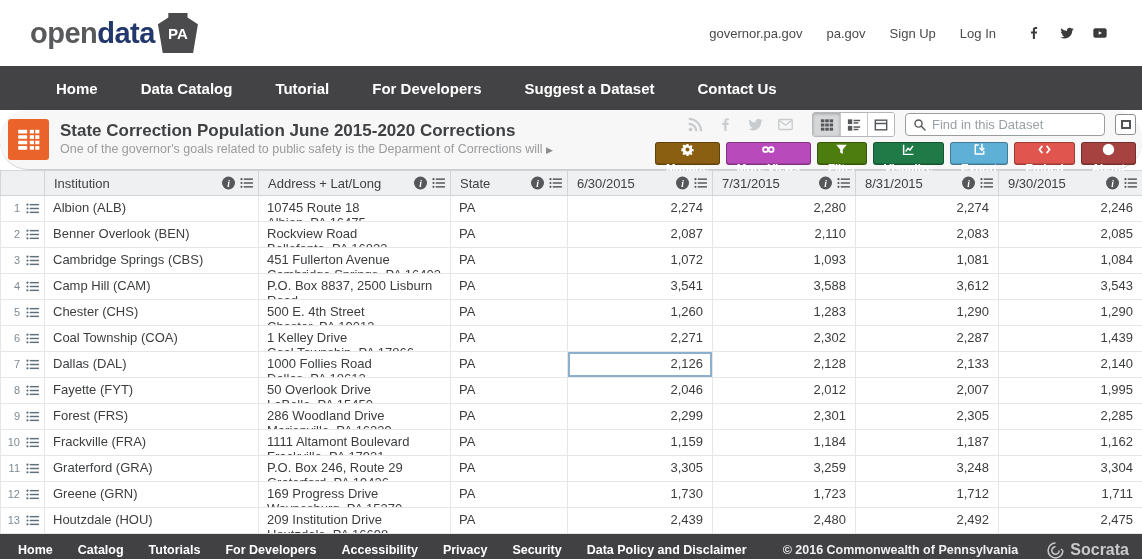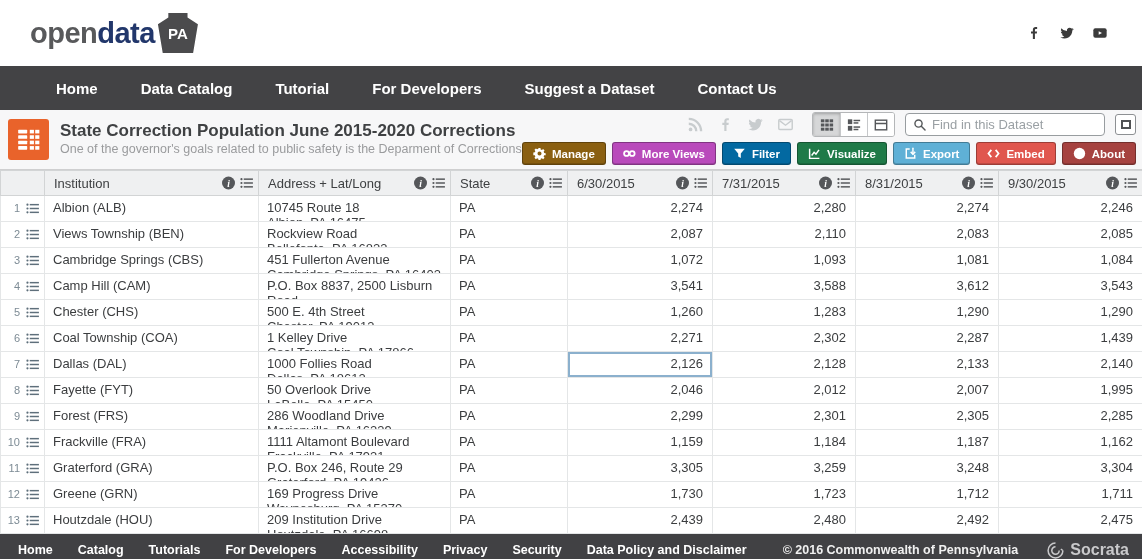--- a/index.html
+++ b/index.html
@@ -20,21 +20,21 @@
   .tsocial-icon { width:16px; height:16px; color:#3b3b3b; cursor:pointer; display:inline-block; }
   .tsocial-icon svg { width:16px; height:16px; display:block; }
 
   
   .mainnav { height:44px; background:#434345; display:flex; align-items:center;
     padding-left:56px; gap:43px; }
   .nav-item { color:#fff; font-size:15px; font-weight:700; text-decoration:none; cursor:pointer; }
 
   
   .dsheader { height:60px; background:#f7f7f8; border-bottom:1px solid #cfcfd0;
-    position:relative; padding:9px 0 0 8px; display:flex; }
+    position:relative; padding:9px 0 0 8px; display:flex;border-radius:28px; }
   .ds-icon { width:41px; height:41px; background:#e9632b; border-radius:3px; flex:0 0 41px;
     display:flex; align-items:center; justify-content:center; }
   .ds-icon svg { width:31px; height:31px; }
   .ds-text { margin-left:11px; padding-top:1px; }
   .ds-title { font-size:17px; font-weight:600; color:#3f4143; line-height:21px; }
   .ds-subtitle { font-size:12.5px; color:#9a9b9d; line-height:16px; cursor:pointer; }
   .expander { color:#8a8b8d; font-size:9px; }
   .ds-right { position:absolute; right:6px; top:2px; display:flex; flex-direction:column;
     align-items:flex-end; gap:5px; }
   .ds-row1 { display:flex; align-items:center; gap:10px; }
@@ -54,21 +54,21 @@
   .searchbox input { border:none; outline:none; width:100%; font-size:13px; color:#333;
     font-family:"Liberation Sans", sans-serif; background:transparent; }
   .searchbox input::placeholder { color:#9aa0a4; }
   .fullscreen-btn { width:21px; height:21px; background:#fff; border:1px solid #8d9093;
     border-radius:3px; display:flex; align-items:center; justify-content:center; cursor:pointer; }
   .fs-inner { width:10px; height:9px; border:2px solid #505254; display:block; }
   .ds-row2 { display:flex; gap:6px; }
   .action-btn { height:23px; border-radius:3px; color:#fff; font-size:11.5px; font-weight:700;
     display:inline-flex; align-items:center; gap:6px; padding:0 10px; cursor:pointer;
     border:1px solid rgba(0,0,0,.3); box-shadow: inset 0 -1px 0 rgba(0,0,0,.15);
-    font-family:"Liberation Sans", sans-serif; }
+    font-family:"Liberation Sans", sans-serif;flex-direction:column; }
   .abtn-icon { display:flex; align-items:center; }
   .abtn-icon svg { width:13px; height:13px; display:block; }
 
   
   table.grid { width:1142px; border-collapse:collapse; table-layout:fixed; }
   .grid th { height:25px; background:#eff0f1; border:1px solid #d2d4d5; font-weight:400;
     font-size:13px; color:#3e4042; text-align:left; padding:0 4px 0 9px; position:relative; }
   .grid th.corner { background:#eff0f1; }
   .th-icons { position:absolute; right:5px; top:50%; transform:translateY(-50%);
     display:flex; align-items:center; gap:5px; }
@@ -104,20 +104,26 @@
 
 <div class="topbar">
   <div class="logo">
     <span class="logo-open">open</span>
       <span class="logo-data">data</span>
     <span class="keystone">
         <span>PA</span>
       </span>
   </div>
   <div class="topbar-right">
+    <nav class="topbar-links" id="topbar-links" style="display:flex;gap:24px;">
+        <a class="tlink">governor.pa.gov</a>
+        <a class="tlink">pa.gov</a>
+        <a class="tlink">Sign Up</a>
+        <a class="tlink">Log In</a>
+      </nav>
     <div class="topbar-social" id="topbar-social">
         <span class="tsocial-icon">
           <svg viewBox="0 0 24 24">
             <path fill="currentColor" d="M13.4 21v-8.2h2.8l.4-3.2h-3.2V7.5c0-.9.3-1.6 1.6-1.6h1.7V3.1C16.4 3 15.4 3 14.3 3c-2.4 0-4 1.4-4 4.1v2.5H7.5v3.2h2.8V21z"></path>
           </svg>
         </span>
         <span class="tsocial-icon">
           <svg viewBox="0 0 24 24">
             <path fill="currentColor" d="M22 5.9c-.7.3-1.5.6-2.3.7.8-.5 1.5-1.3 1.8-2.2-.8.5-1.7.8-2.6 1a4.1 4.1 0 0 0-7 3.7A11.6 11.6 0 0 1 3.4 4.8a4.1 4.1 0 0 0 1.3 5.4c-.7 0-1.3-.2-1.9-.5v.1c0 1.9 1.4 3.6 3.3 4-.6.2-1.3.2-1.9.1a4.1 4.1 0 0 0 3.8 2.8A8.3 8.3 0 0 1 2 18.4a11.7 11.7 0 0 0 6.3 1.9c7.5 0 11.7-6.3 11.6-11.9.8-.6 1.5-1.3 2.1-2.2z"></path>
           </svg>
@@ -247,21 +253,21 @@
         </button>
         <button class="action-btn" style="background: rgb(185, 74, 187);">
           <span class="abtn-icon">
             <svg viewBox="0 0 22 14" fill="none" stroke="currentColor" stroke-width="3">
               <circle cx="6" cy="7" r="4.2"></circle>
               <circle cx="15.5" cy="7" r="4.2"></circle>
             </svg>
           </span>
           <span class="abtn-label">More Views</span>
         </button>
-        <button class="action-btn" style="background: #0369a1;">
+        <button class="action-btn" style="background: #4d7c0f;">
           <span class="abtn-icon">
             <svg viewBox="0 0 16 16" fill="currentColor">
               <path d="M1.5 2h13L9.6 8v5.6L6.4 11.8V8z"></path>
             </svg>
           </span>
           <span class="abtn-label">Filter</span>
         </button>
         <button class="action-btn" style="background: rgb(31, 122, 72);">
           <span class="abtn-icon">
             <svg viewBox="0 0 16 16" fill="none" stroke="currentColor" stroke-width="1.8">
@@ -436,21 +442,21 @@
       </tr>
       <tr>
         <td class="rh"><span class="rownum">2</span><span class="rowmenu"><svg viewBox="0 0 14 12" fill="currentColor">
               <circle cx="1.5" cy="1.8" r="1.2"></circle>
               <rect x="4" y="1" width="10" height="1.6"></rect>
               <circle cx="1.5" cy="6" r="1.2"></circle>
               <rect x="4" y="5.2" width="10" height="1.6"></rect>
               <circle cx="1.5" cy="10.2" r="1.2"></circle>
               <rect x="4" y="9.4" width="10" height="1.6"></rect>
             </svg></span></td>
-        <td class="c-inst">Views Township (BEN)</td>
+        <td class="c-inst">Benner Overlook (BEN)</td>
         <td class="c-addr">
           <div class="addr-clip">
             <div>Rockview Road</div>
             <div>Bellefonte, PA 16823</div>
           </div>
         </td>
         <td class="c-state">PA</td>
         <td class="val">2,087</td>
         <td class="val">2,110</td>
         <td class="val">2,083</td>

